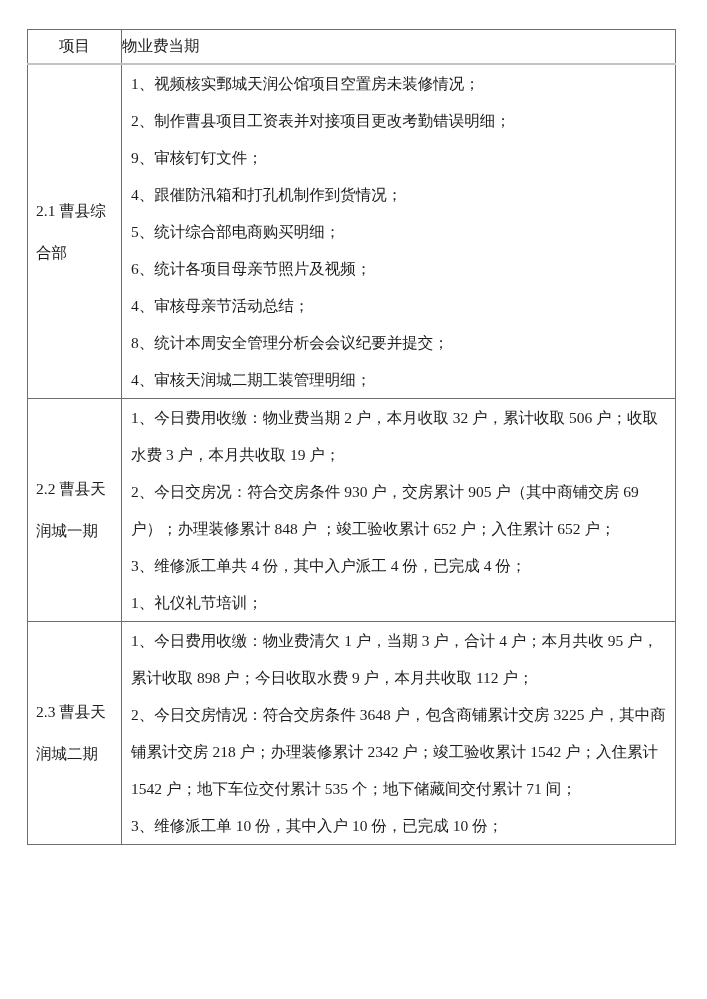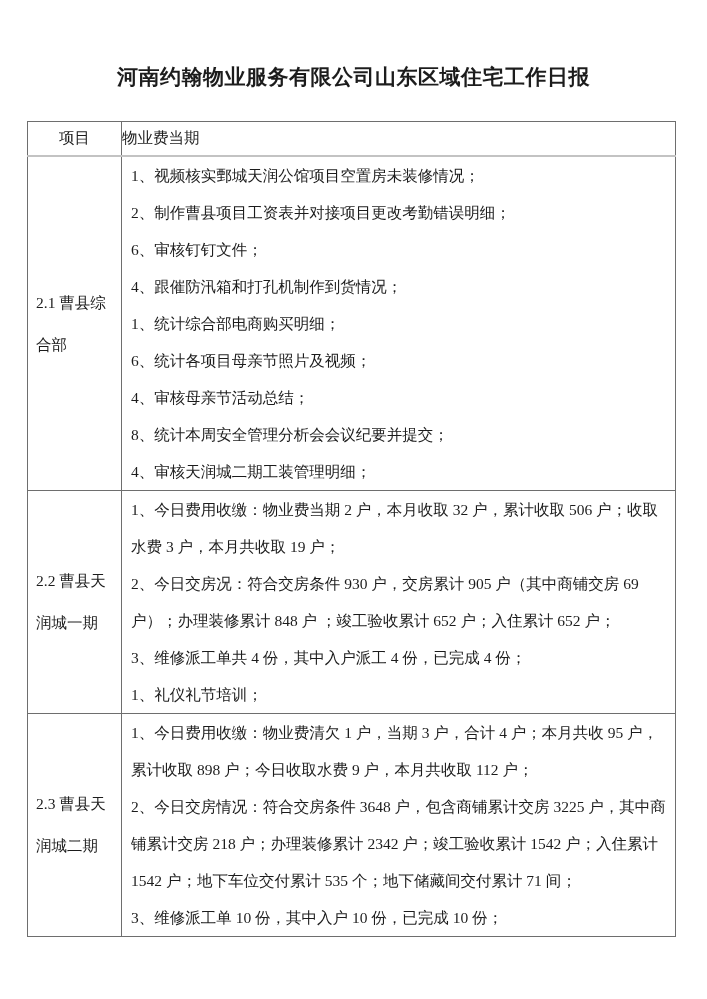--- a/index.html
+++ b/index.html
@@ -73,39 +73,38 @@
     margin: 0;
     line-height: 37px;
     white-space: pre-wrap;
     word-break: break-all;
   }
 </style>
 </head>
 <body>
 
 <div class="page">
-  <h1 class="title">河南约翰物业服务有限公司山东区域住宅工作日报</h1>
 
 
   <table class="report-table">
     <thead>
       <tr>
         <th class="col-project">项目</th>
         <th class="col-work">物业费当期</th>
       </tr>
     </thead>
     <tbody id="rows">
         <tr>
           <td class="project-cell">2.1 曹县综合部</td>
           <td class="work-cell">
             <p>1、视频核实鄄城天润公馆项目空置房未装修情况；</p>
             <p>2、制作曹县项目工资表并对接项目更改考勤错误明细；</p>
-            <p>6、审核钉钉文件；</p>
+            <p>9、审核钉钉文件；</p>
             <p>4、跟催防汛箱和打孔机制作到货情况；</p>
-            <p>1、统计综合部电商购买明细；</p>
+            <p>5、统计综合部电商购买明细；</p>
             <p>6、统计各项目母亲节照片及视频；</p>
             <p>4、审核母亲节活动总结；</p>
             <p>8、统计本周安全管理分析会会议纪要并提交；</p>
             <p>4、审核天润城二期工装管理明细；</p>
           </td>
         </tr>
         <tr>
           <td class="project-cell">2.2 曹县天润城一期</td>
           <td class="work-cell">
             <p>1、今日费用收缴：物业费当期 2 户，本月收取 32 户，累计收取 506 户；收取水费 3 户，本月共收取 19 户；</p>

